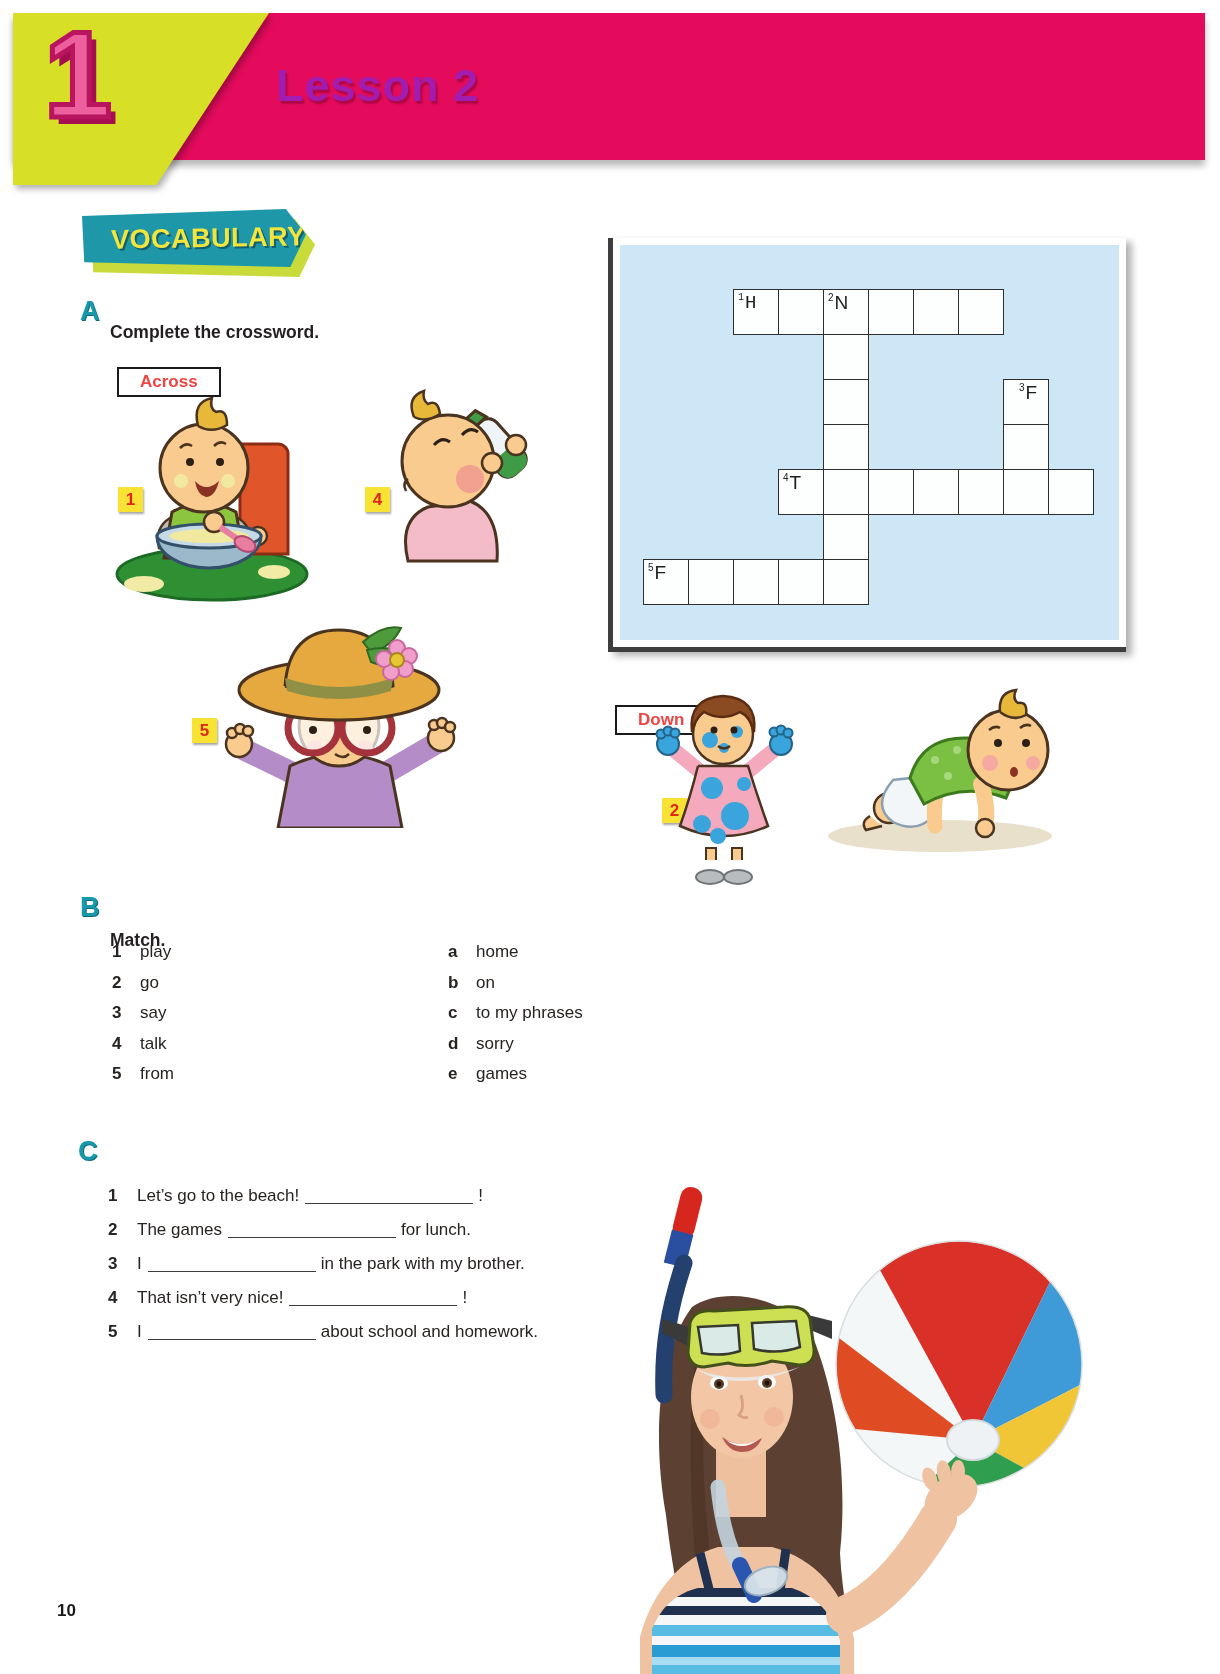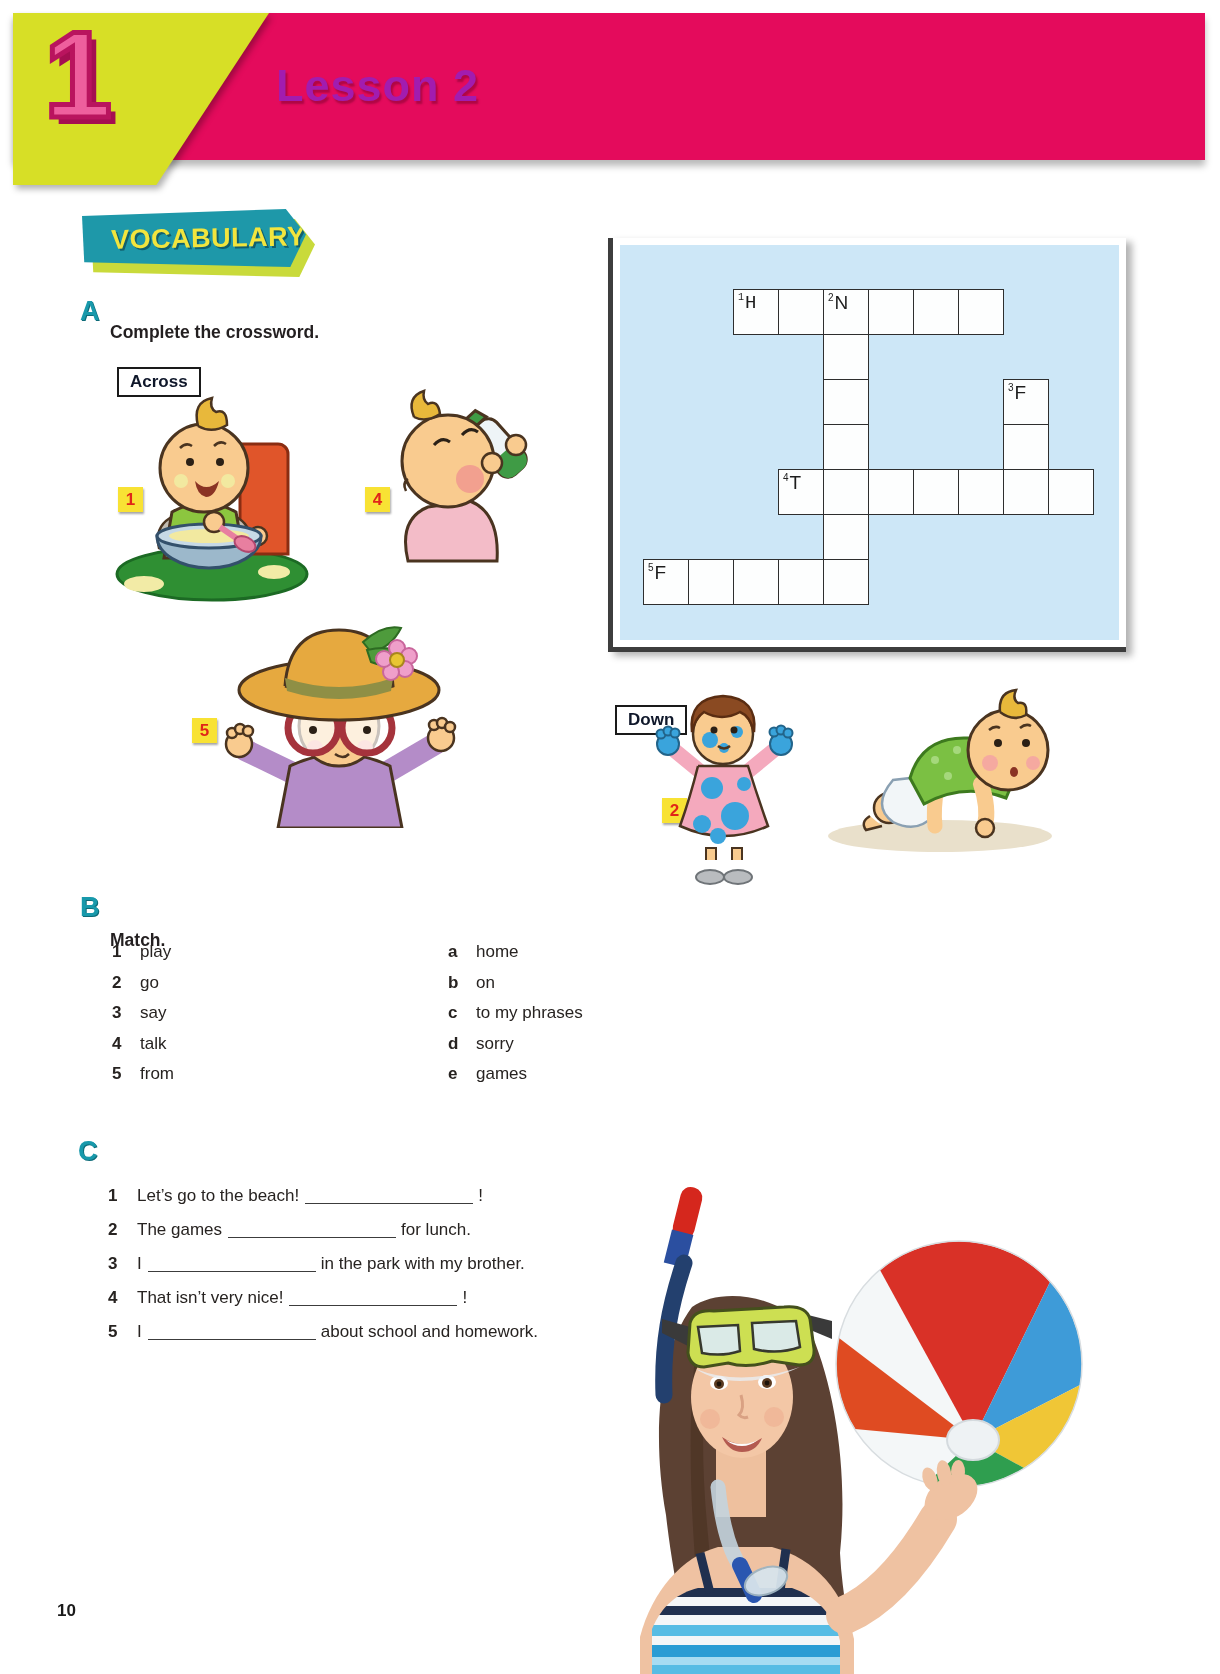--- a/index.html
+++ b/index.html
@@ -26,21 +26,21 @@
               clip-path:polygon(0 12%,91% 0,100% 44%,93% 100%,1% 92%);
               display:flex;align-items:center;justify-content:flex-end;}
   .vocab-face span{font-size:27px;font-weight:bold;color:#f2e53e;letter-spacing:.5px;
                    text-shadow:2px 2px 0 #11606e;transform:rotate(-1deg);}
 
   
   .sec-letter{position:absolute;font-size:27px;font-weight:bold;color:#1899ab;
               text-shadow:1px 1px 0 #0d6b78;}
   .sec-title{position:absolute;font-size:17.5px;font-weight:bold;color:#231f20;}
   .clue-box{position:absolute;border:2px solid #1a1a1a;background:#fff;font-weight:bold;
-            font-size:17px;padding:3px 11px;color:#0f172a;}
+            font-size:17px;padding:3px 21px;color:#ef4444;}
   .badge{position:absolute;width:25px;height:25px;background:#f8e234;color:#e02619;
          font-weight:bold;font-size:17px;display:flex;align-items:center;justify-content:center;
          box-shadow:1px 2px 2px rgba(0,0,0,.35);}
 
   
   .xw-panel{position:absolute;left:608px;top:238px;width:518px;height:414px;background:#ffffff;
             box-sizing:border-box;border-left:5px solid #3d3d3d;border-bottom:5px solid #3d3d3d;
             box-shadow:6px 4px 7px rgba(0,0,0,.30);}
   .xw-blue{position:absolute;left:7px;top:7px;right:7px;bottom:7px;background:#cde7f7;}
   .xcell{position:absolute;width:46px;height:46px;background:#fdfefe;border:1px solid #2e2e2e;
@@ -101,21 +101,21 @@
         <div class="xcell" style="left: 120px; top: 51px; font-family: Liberation Mono, monospace;"><span class="xnum">1</span><span class="xlt">H</span></div>
         <div class="xcell" style="left: 165px; top: 51px;"></div>
         <div class="xcell" style="left: 210px; top: 51px;"><span class="xnum">2</span><span class="xlt">N</span></div>
         <div class="xcell" style="left: 255px; top: 51px;"></div>
         <div class="xcell" style="left: 300px; top: 51px;"></div>
         <div class="xcell" style="left: 345px; top: 51px;"></div>
         <div class="xcell" style="left: 210px; top: 96px;"></div>
         <div class="xcell" style="left: 210px; top: 141px;"></div>
         <div class="xcell" style="left: 210px; top: 186px;"></div>
         <div class="xcell" style="left: 210px; top: 276px;"></div>
-        <div class="xcell" style="left: 390px; top: 141px;"><span class="xnum">3</span><span class="xlt">F</span></div>
+        <div class="xcell" style="left: 390px; top: 141px; text-align: center;"><span class="xnum">3</span><span class="xlt">F</span></div>
         <div class="xcell" style="left: 390px; top: 186px;"></div>
         <div class="xcell" style="left: 165px; top: 231px;"><span class="xnum">4</span><span class="xlt">T</span></div>
         <div class="xcell" style="left: 210px; top: 231px;"></div>
         <div class="xcell" style="left: 255px; top: 231px;"></div>
         <div class="xcell" style="left: 300px; top: 231px;"></div>
         <div class="xcell" style="left: 345px; top: 231px;"></div>
         <div class="xcell" style="left: 390px; top: 231px;"></div>
         <div class="xcell" style="left: 435px; top: 231px;"></div>
         <div class="xcell" style="left: 30px; top: 321px;"><span class="xnum">5</span><span class="xlt">F</span></div>
         <div class="xcell" style="left: 75px; top: 321px;"></div>

